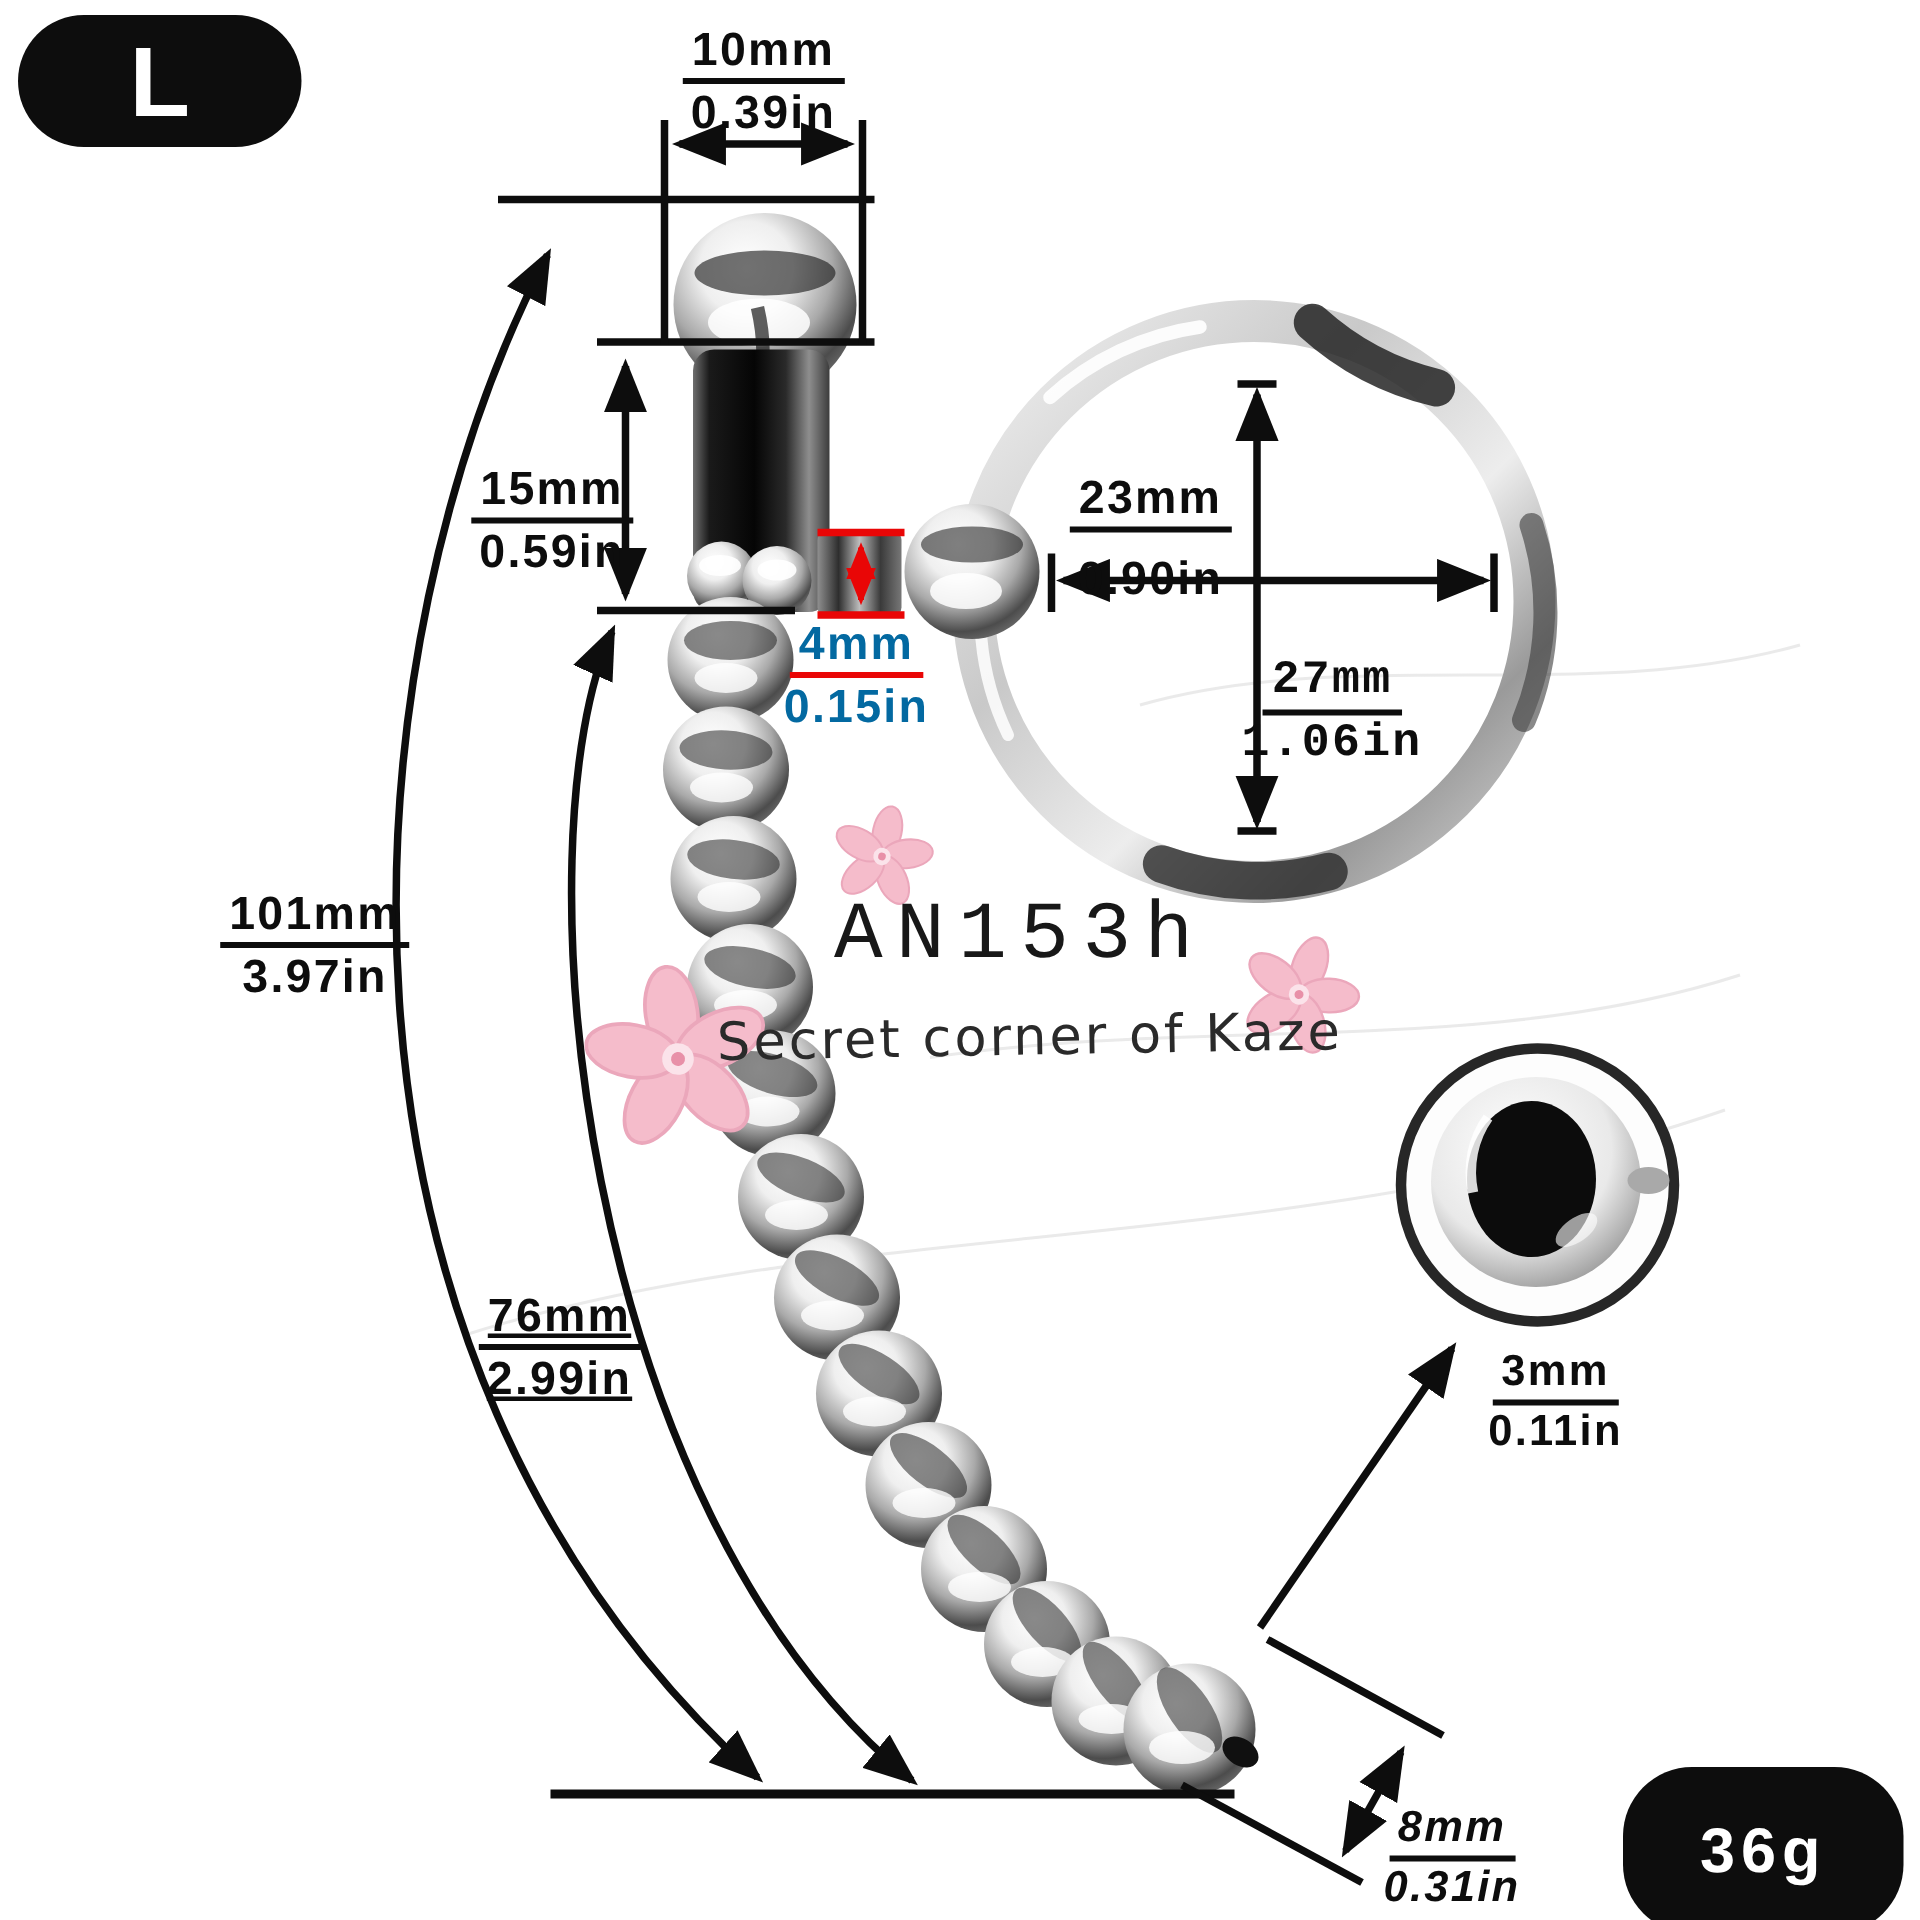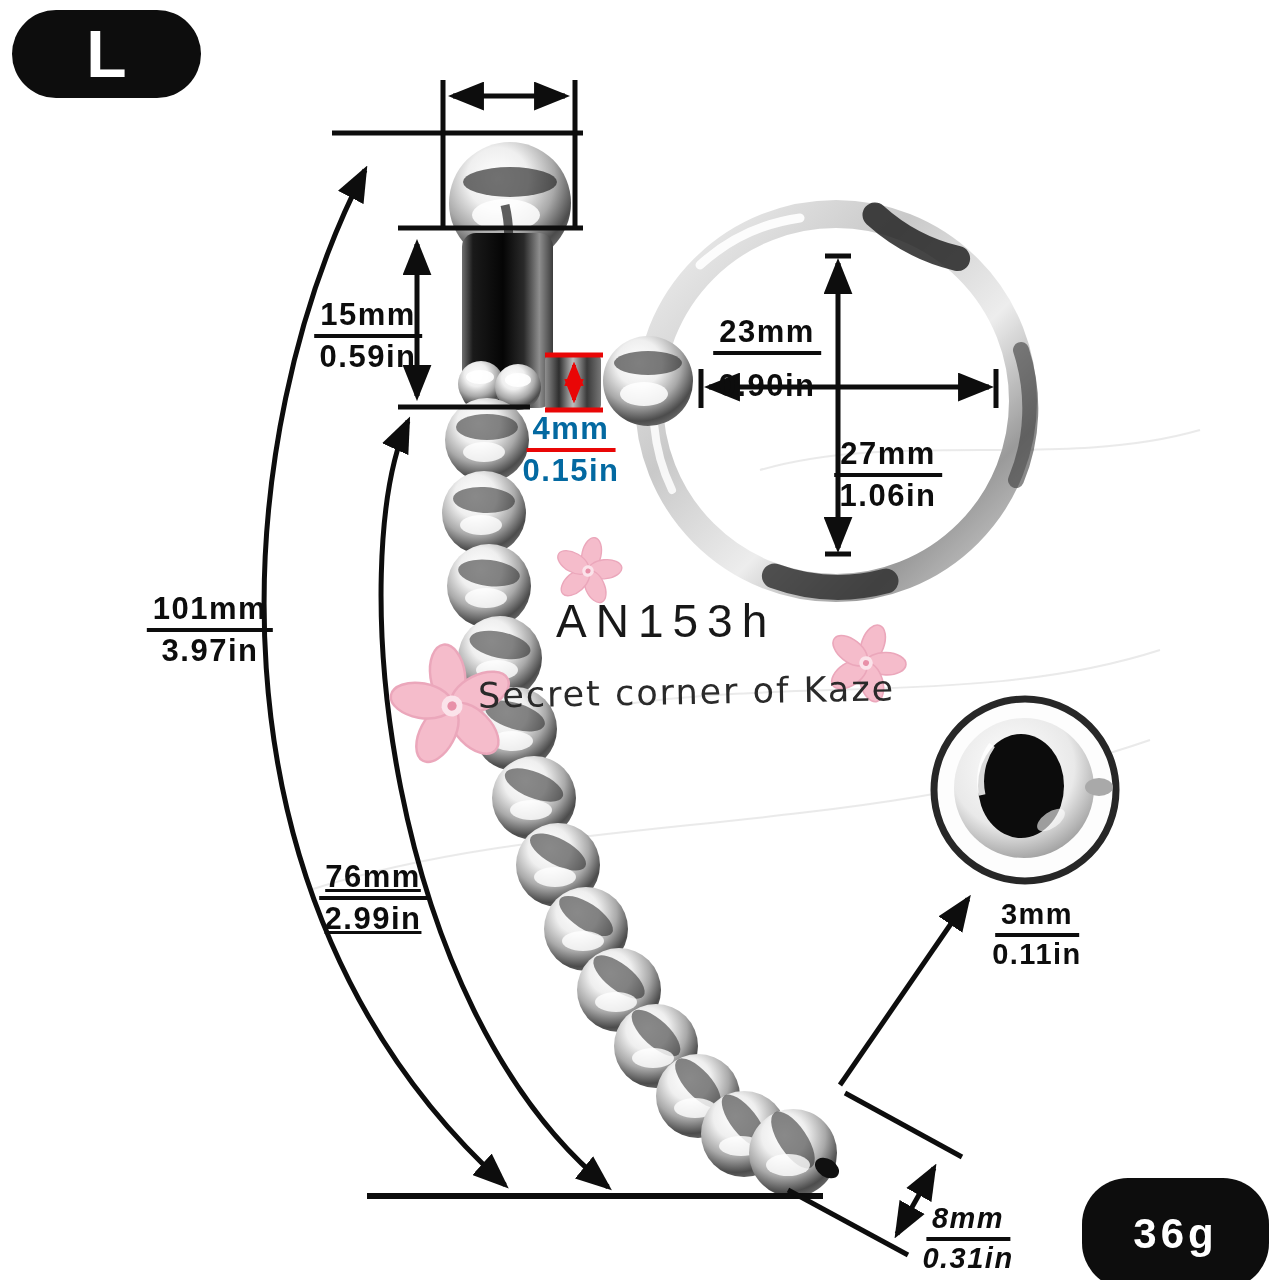--- a/index.html
+++ b/index.html
@@ -17,22 +17,22 @@
   .dim.red .top{border-bottom-color:#e90606;}
   .dim.sm{font-size:29px;margin-top:19px;}
 
   
   .badge{position:absolute;background:#0d0d0d;color:#ffffff;border-radius:46px;
          display:flex;align-items:center;justify-content:center;font-weight:bold;z-index:6;}
   .badge.size{left:12px;top:10px;width:189px;height:88px;font-size:66px;}
   .badge.weight{left:1082px;top:1178px;width:187px;height:111px;font-size:42px;letter-spacing:4px;}
 
   
-  .wm1{position:absolute;left:556px;top:594px;font-family:Liberation Sans, sans-serif;
-       font-size:46px;letter-spacing:9px;color:#181818;z-index:4;}
+  .wm1{position:absolute;left:556px;top:594px;font-family:Liberation Mono, monospace;
+       font-size:54px;letter-spacing:9px;color:#181818;z-index:4;}
   .wm2{position:absolute;left:478px;top:672px;font-family:"DejaVu Sans",sans-serif;
        font-size:35px;letter-spacing:2px;color:#2a2a2a;transform:rotate(-1deg);z-index:4;}
 </style>
 </head>
 <body>
 
 <div id="stage">
 
   <svg id="scene" viewBox="0 0 1280 1280" xmlns="http://www.w3.org/2000/svg">
     <defs>
@@ -252,37 +252,41 @@
   <div class="badge size">
     <span>L</span>
   </div>
   <div class="badge weight">
     <span>36g</span>
   </div>
 
   <div class="wm1">AN153h</div>
   <div class="wm2">Secret corner of Kaze</div>
 
-
-  <div class="dim" style="left:368px;top:298px;">
+  <div class="dim" style="left:509px;top:16px;">
+    <span class="top">10mm</span>
+    <span class="bot">0.39in</span>
+  </div>
+
+  <div class="dim" style="left:368px;top:309px;">
     <span class="top">15mm</span>
     <span class="bot">0.59in</span>
   </div>
 
   <div class="dim red" style="left:571px;top:412px;">
     <span class="top">4mm</span>
     <span class="bot">0.15in</span>
   </div>
 
   <div class="dim" style="left:767px;top:315px;gap:12px;">
     <span class="top">23mm</span>
     <span class="bot">0.90in</span>
   </div>
 
-  <div class="dim" style="left:888px;top:437px;">
+  <div class="dim" style="left:888px;top:437px;font-family:Liberation Mono, monospace;">
     <span class="top">27mm</span>
     <span class="bot">1.06in</span>
   </div>
 
   <div class="dim" style="left:210px;top:592px;">
     <span class="top">101mm</span>
     <span class="bot">3.97in</span>
   </div>
 
   <div class="dim" style="left:373px;top:860px;text-decoration:underline;">

